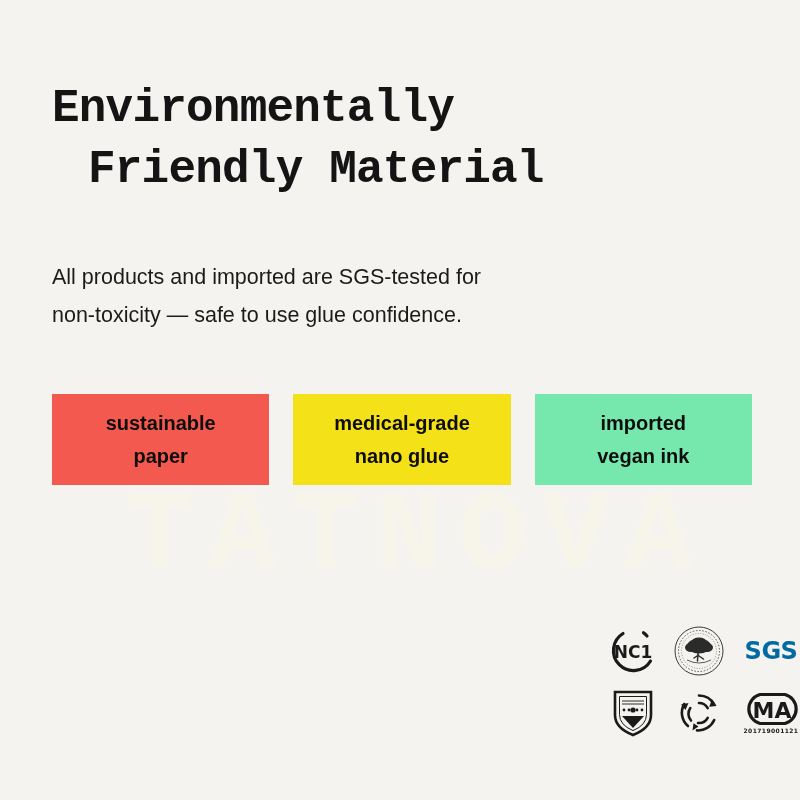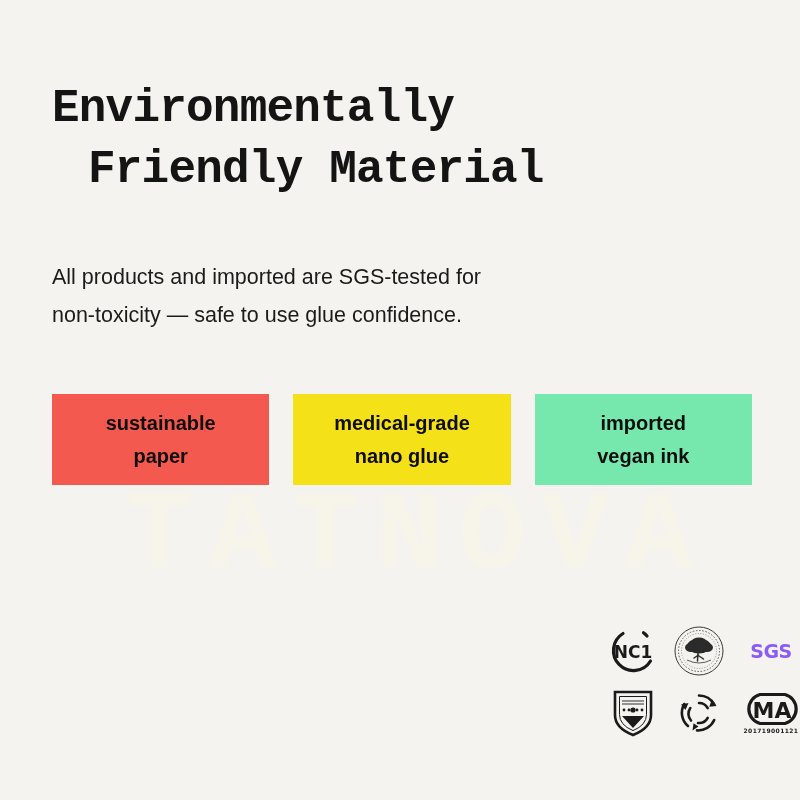--- a/index.html
+++ b/index.html
@@ -116,24 +116,24 @@
     font-family: "DejaVu Sans", sans-serif;
     font-size: 6px;
     font-weight: 700;
     letter-spacing: 0.4px;
     color: #1a1a1a;
     margin-top: 1px;
     white-space: nowrap;
   }
   .sgs-text {
     font-family: "DejaVu Sans", sans-serif;
-    font-size: 19px;
+    font-size: 24px;
     font-weight: 700;
     letter-spacing: -0.5px;
-    color: #8b5cf6;
+    color: #0369a1;
     line-height: 1;
   }
 </style>
 </head>
 <body>
 
 <div id="page">
 
   <div class="watermark">TATNOVA</div>
 

